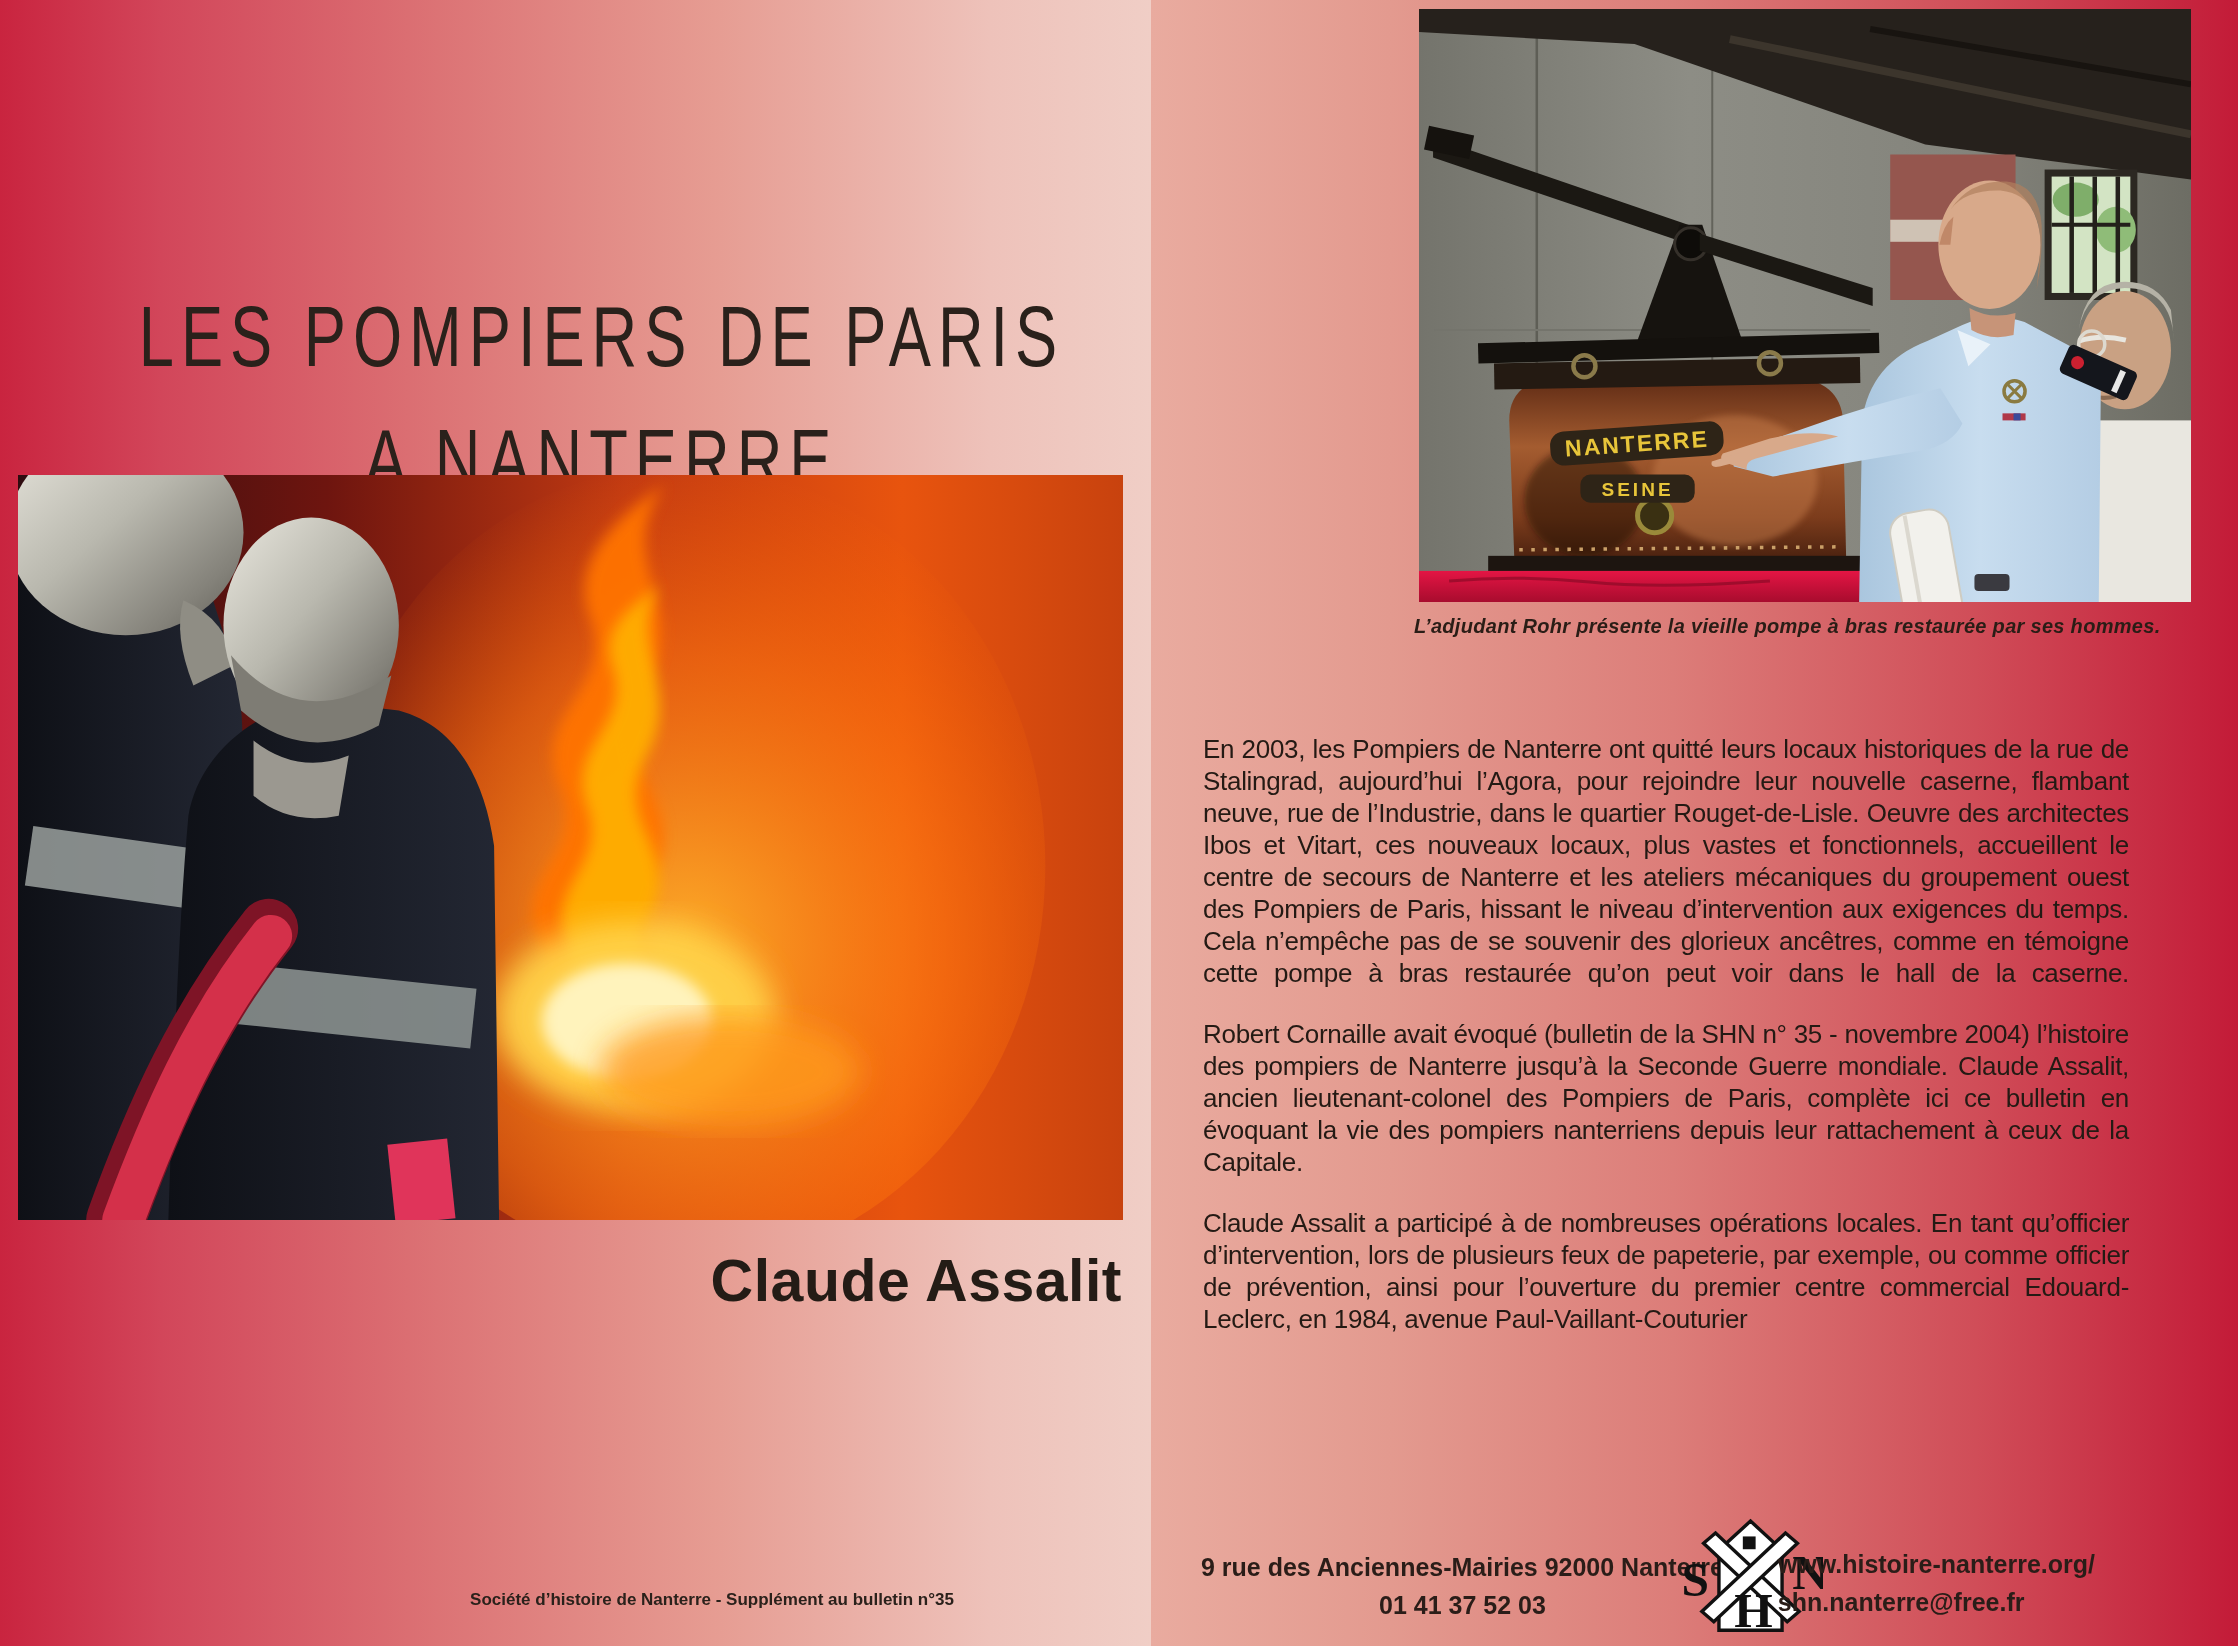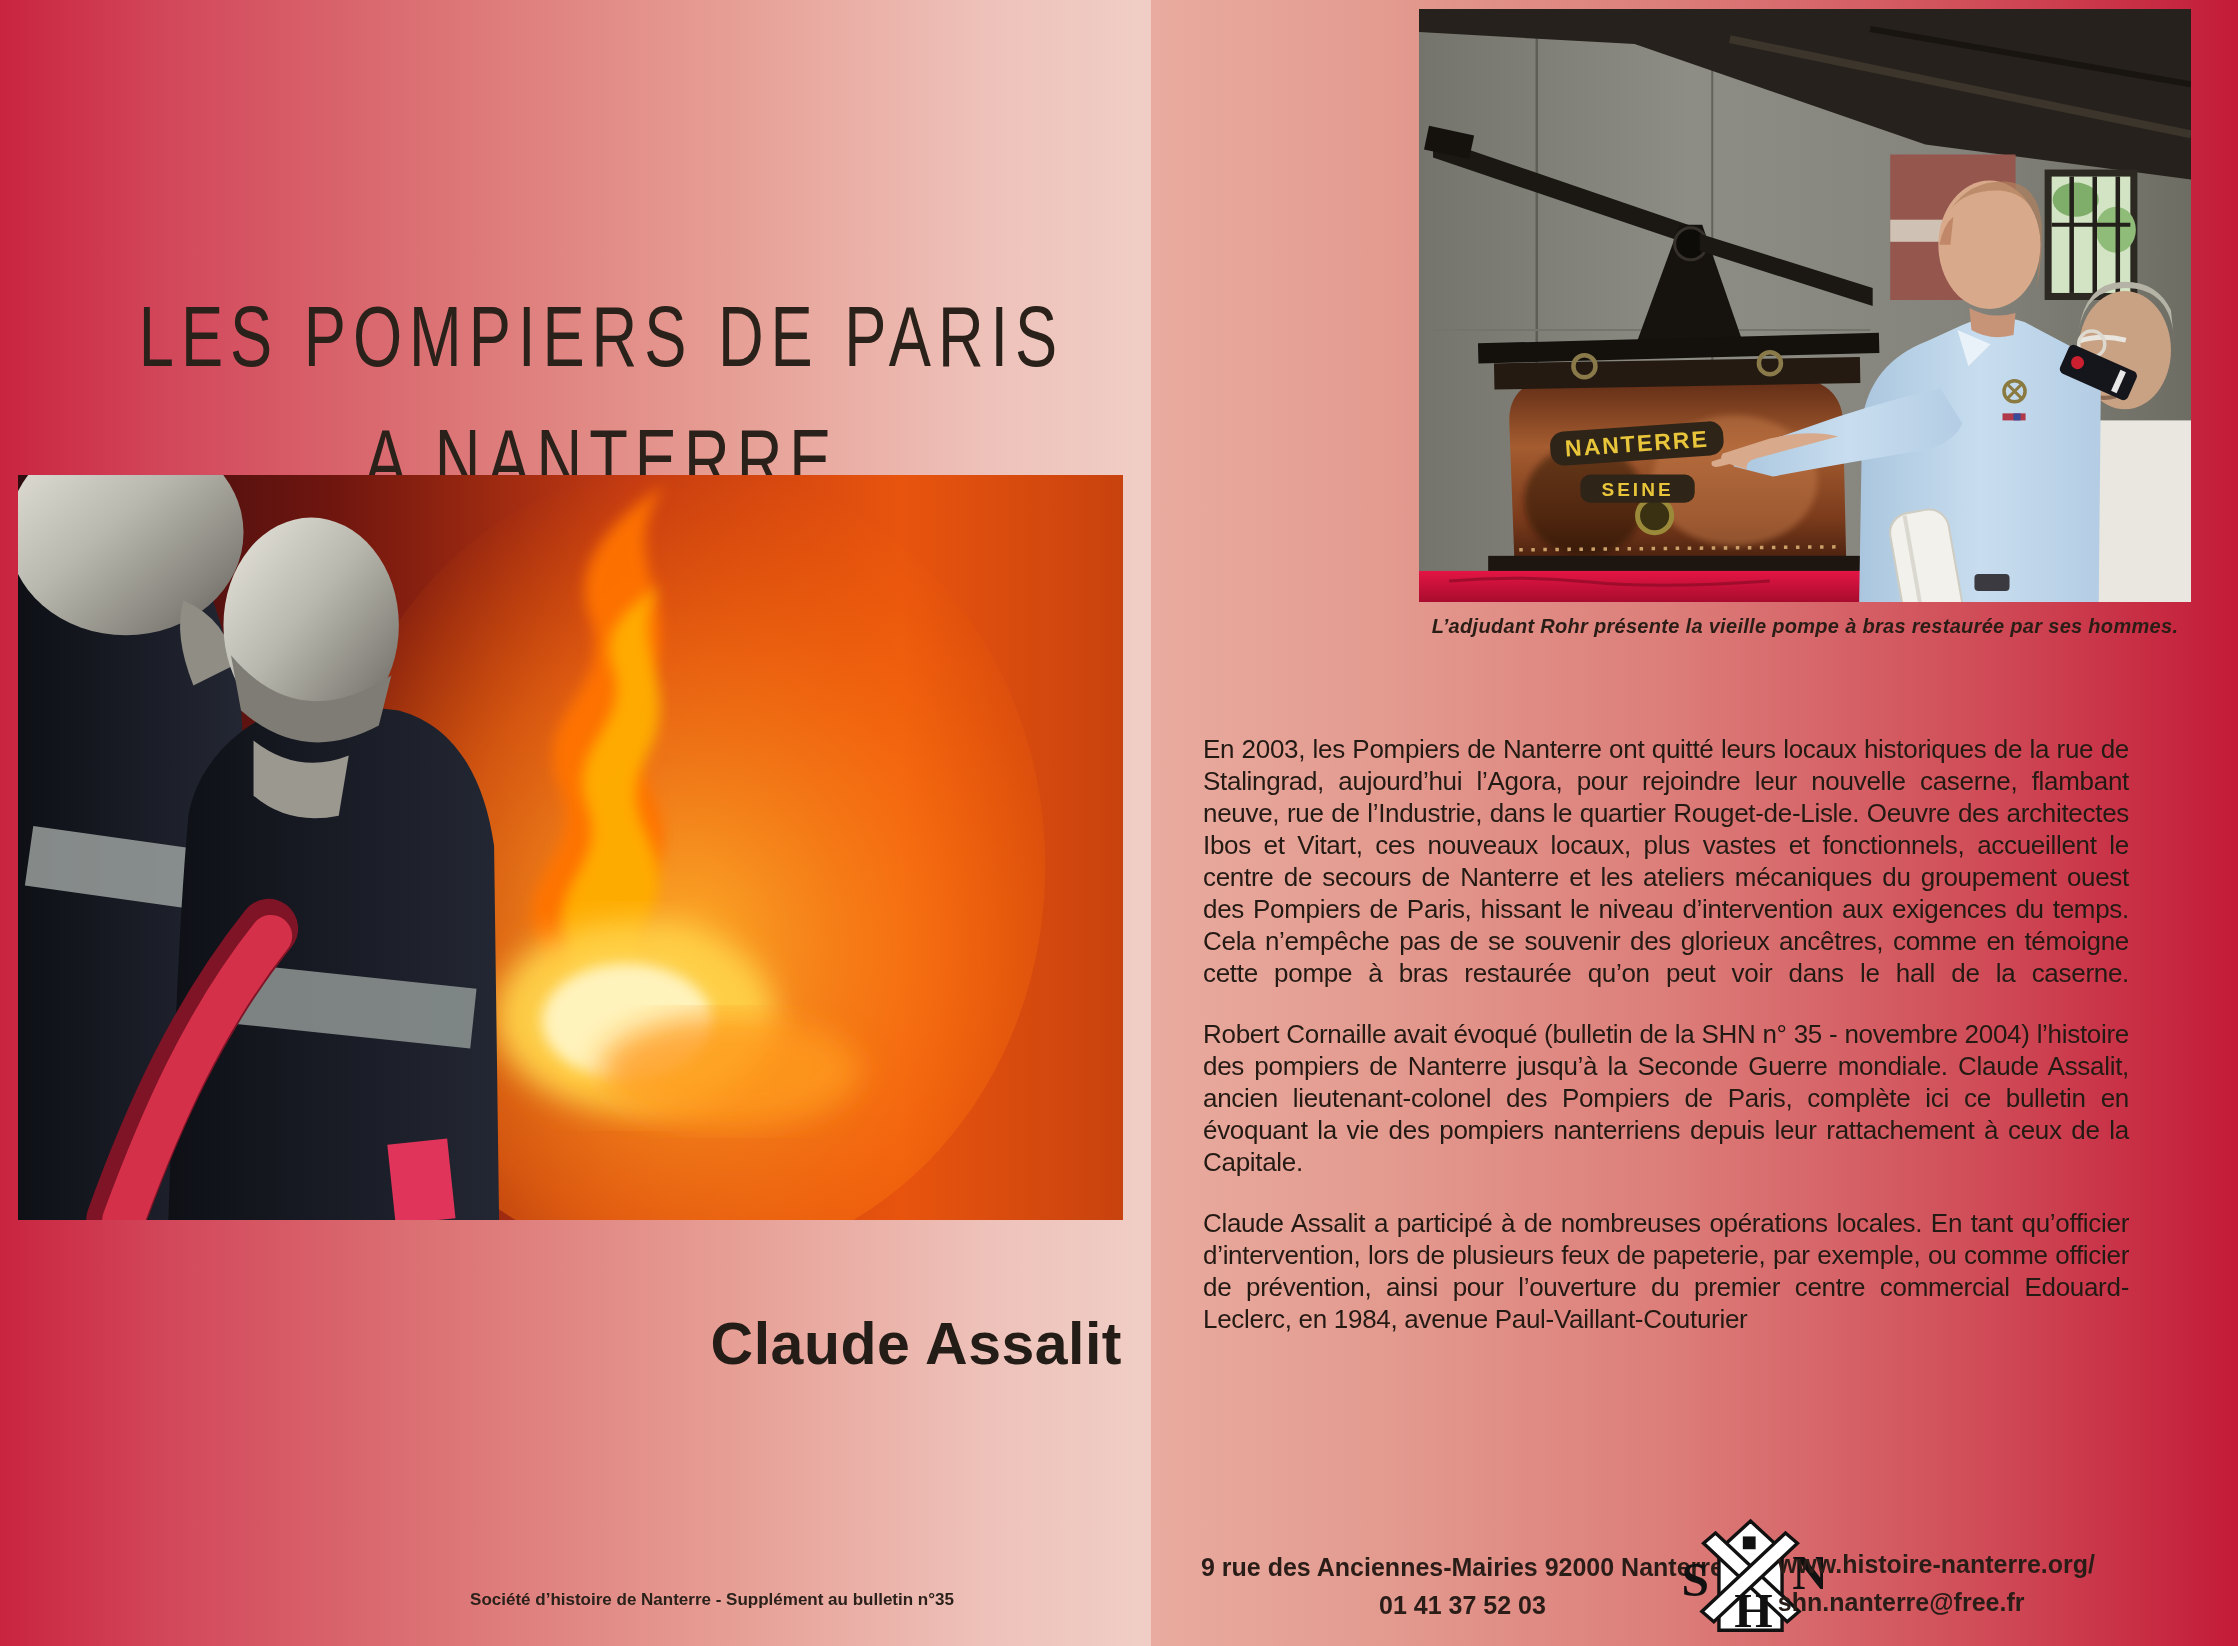--- a/index.html
+++ b/index.html
@@ -8,26 +8,26 @@
   .page{position:absolute;top:0;height:1646px;}
   #page-left{left:0;width:1151px;
     background:linear-gradient(90deg,#c9243f 0%,#d2465a 14%,#dc7375 38%,#e69c92 62%,#eec2ba 86%,#f0cec6 100%);}
   #page-right{left:1151px;width:1087px;
     background:linear-gradient(90deg,#e9ab9f 0%,#e39a8f 22%,#dc7d79 48%,#d04d58 76%,#c31b38 100%);}
   #title{position:absolute;left:80px;top:275px;width:1043px;text-align:center;
          color:#2a211b;font-weight:300;}
   #title .tline{display:block;font-size:68px;letter-spacing:7.5px;line-height:123px;
          transform:scale(0.93,1.24);transform-origin:50% 50%;white-space:nowrap;}
   #photo-left{position:absolute;left:17.5px;top:475px;width:1105px;height:745px;}
-  #author{position:absolute;left:0;top:1310px;width:1122px;text-align:right;
+  #author{position:absolute;left:0;top:1247px;width:1122px;text-align:right;
           font-size:59px;font-weight:bold;letter-spacing:0.5px;color:#241c16;}
   #footer-left{position:absolute;left:271px;top:1590px;width:882px;text-align:center;
           font-size:17px;font-weight:bold;color:#2a211b;}
   #photo-right{position:absolute;left:1419px;top:9px;width:772px;height:593px;}
-  #caption{position:absolute;left:1414px;top:615px;width:782px;text-align:center;
+  #caption{position:absolute;left:1414px;top:615px;width:782px;
           font-style:italic;font-size:20px;font-weight:bold;color:#2a1d16;letter-spacing:0.3px;}
   #bodytext{position:absolute;left:1203px;top:701px;width:926px;
           font-size:26px;line-height:32px;letter-spacing:-0.3px;text-align:justify;color:#241a14;margin-top:32px;}
   #bodytext p{margin:0 0 29px 0;}
   #bodytext p.jlast{text-align-last:justify;}
   #footer-address{position:absolute;left:1201px;top:1548px;font-size:25px;line-height:38px;
           font-weight:bold;color:#2a1d18;white-space:nowrap;text-align:center;}
   #footer-web{position:absolute;right:144px;top:1545px;font-size:25px;line-height:38px;
           font-weight:bold;color:#2a1d18;text-align:left;white-space:nowrap;}
   #shn-logo{position:absolute;left:1678px;top:1517px;width:145px;height:131px;}

